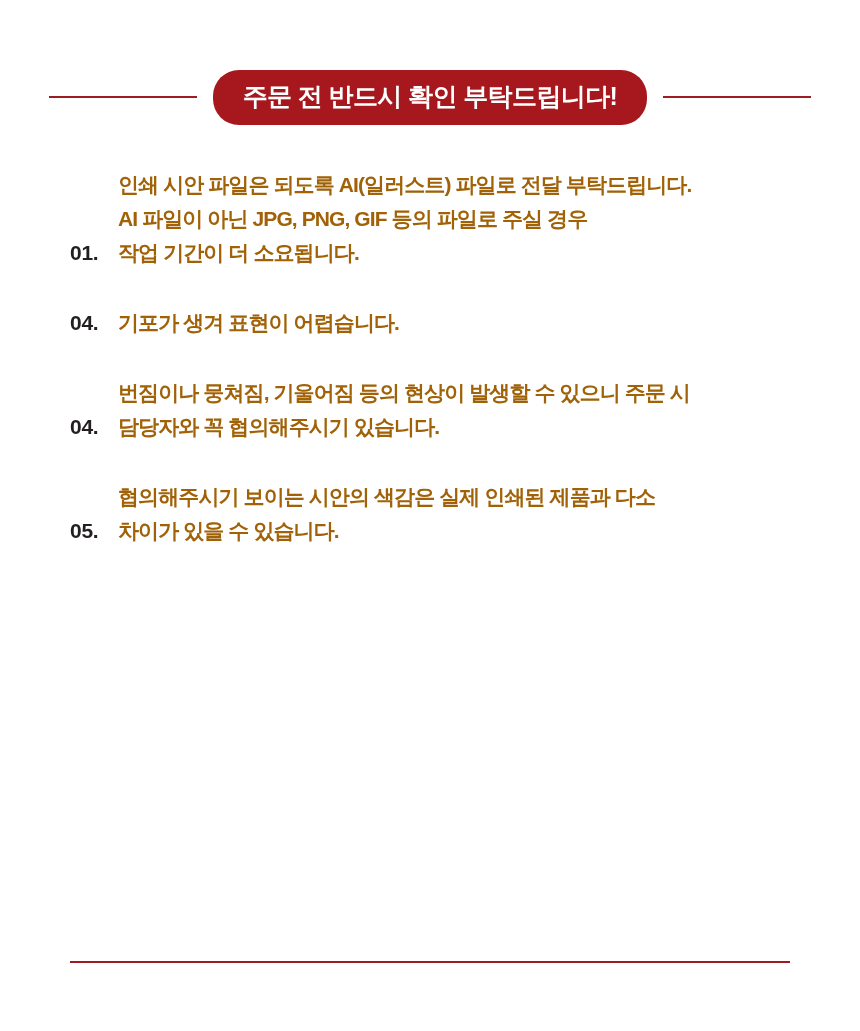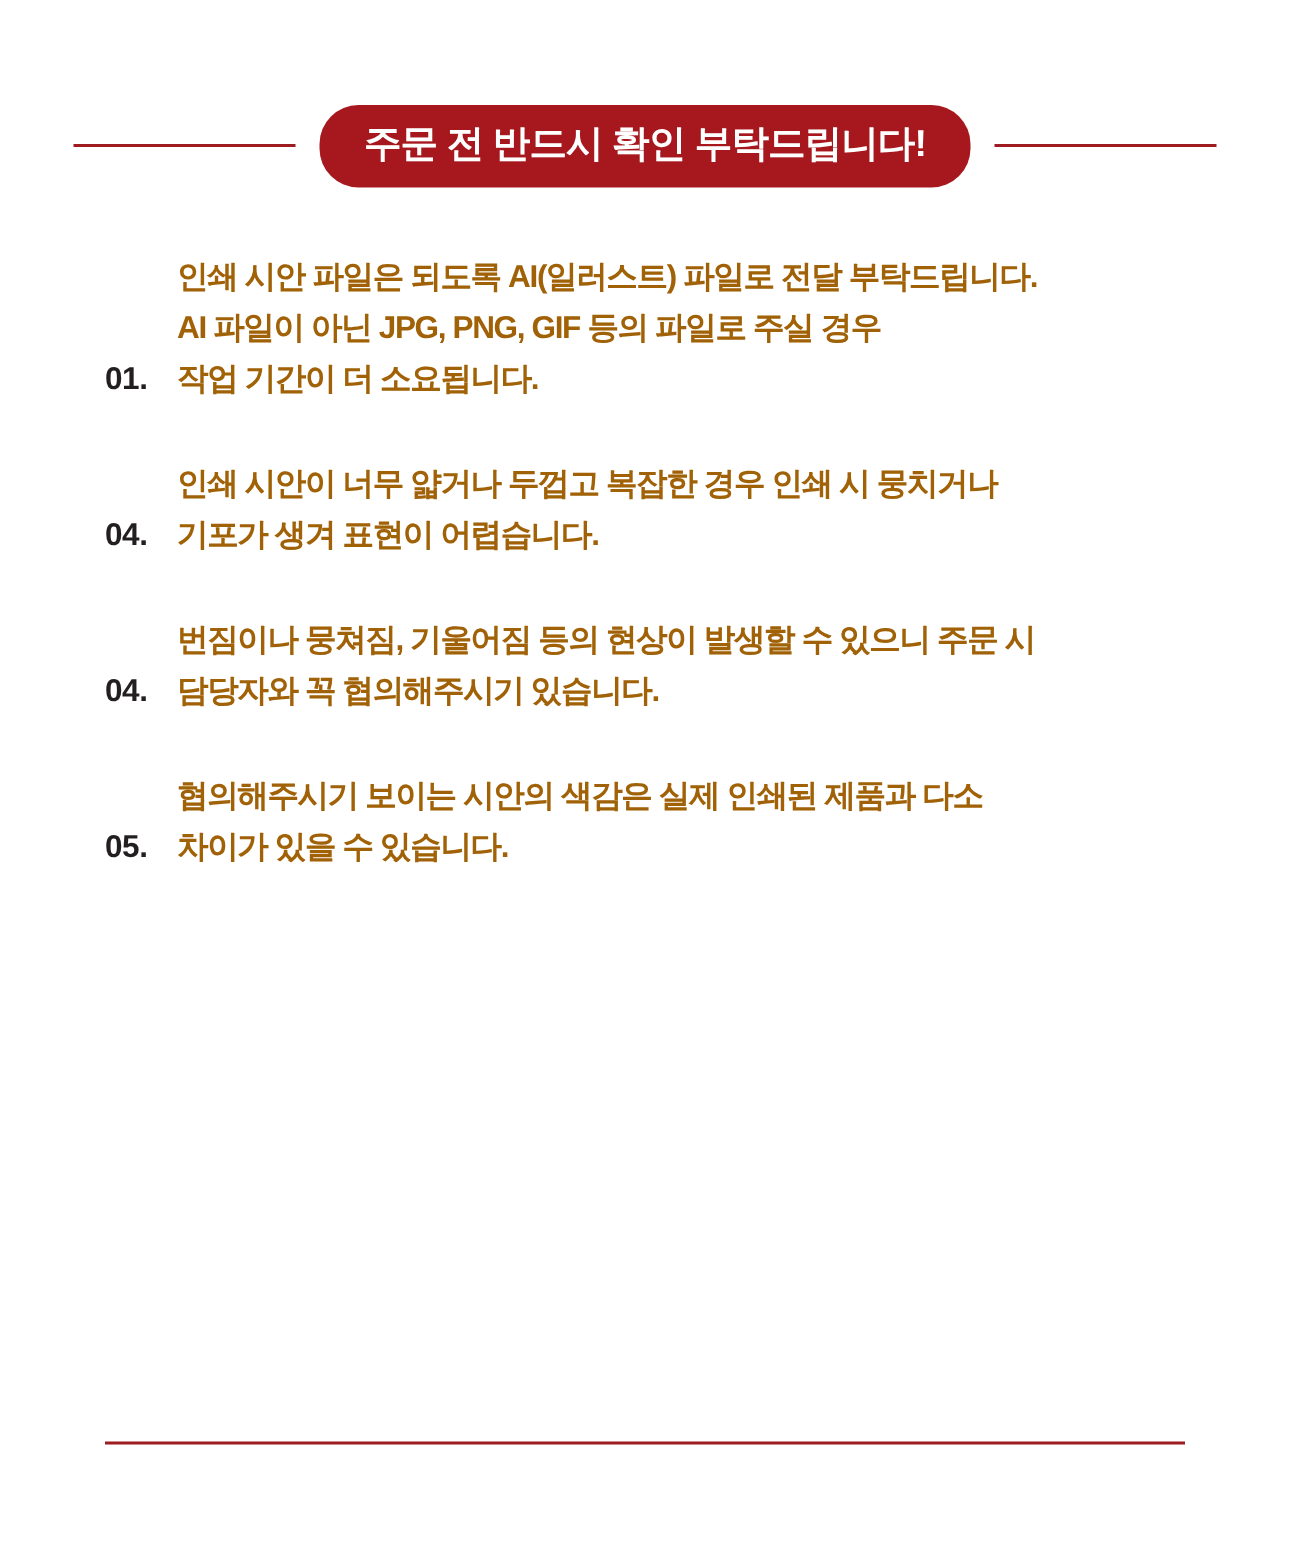--- a/index.html
+++ b/index.html
@@ -115,21 +115,20 @@
       <div class="notice-lines">
         <div class="notice-line">인쇄 시안 파일은 되도록 AI(일러스트) 파일로 전달 부탁드립니다.</div>
         <div class="notice-line">AI 파일이 아닌 JPG, PNG, GIF 등의 파일로 주실 경우</div>
         <div class="notice-line">작업 기간이 더 소요됩니다.</div>
       </div>
     </li>
 
     <li class="notice-item">
       <div class="notice-num">04.</div>
       <div class="notice-lines">
-        <div class="notice-line">인쇄 시안이 너무 얇거나 두껍고 복잡한 경우 인쇄 시 뭉치거나</div>
         <div class="notice-line">기포가 생겨 표현이 어렵습니다.</div>
       </div>
     </li>
 
 
     <li class="notice-item">
       <div class="notice-num">04.</div>
       <div class="notice-lines">
         <div class="notice-line">번짐이나 뭉쳐짐, 기울어짐 등의 현상이 발생할 수 있으니 주문 시</div>
         <div class="notice-line">담당자와 꼭 협의해주시기 있습니다.</div>

